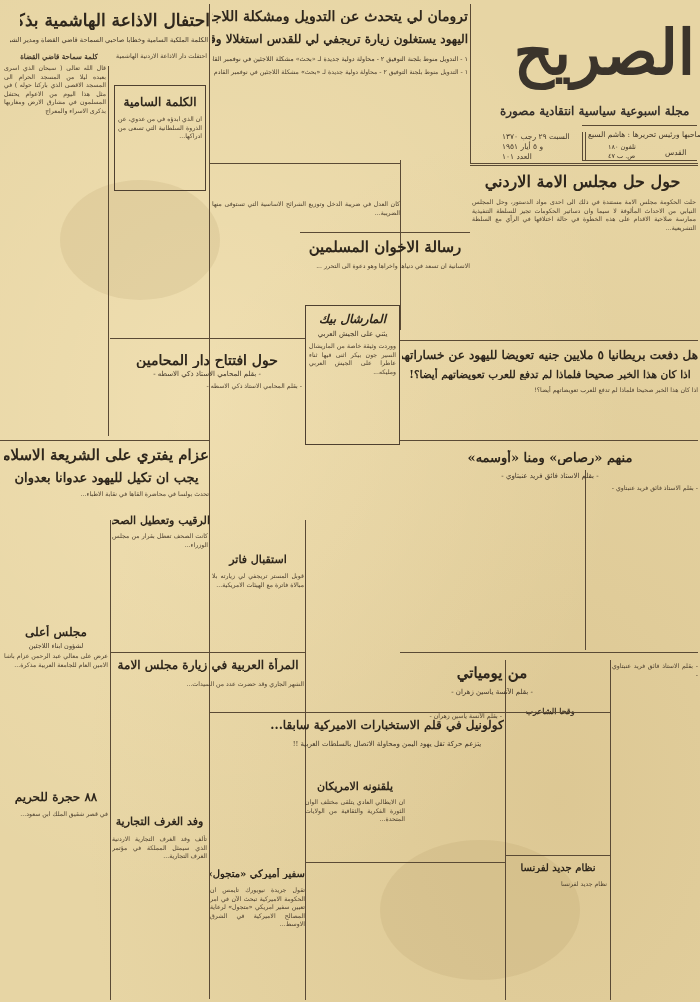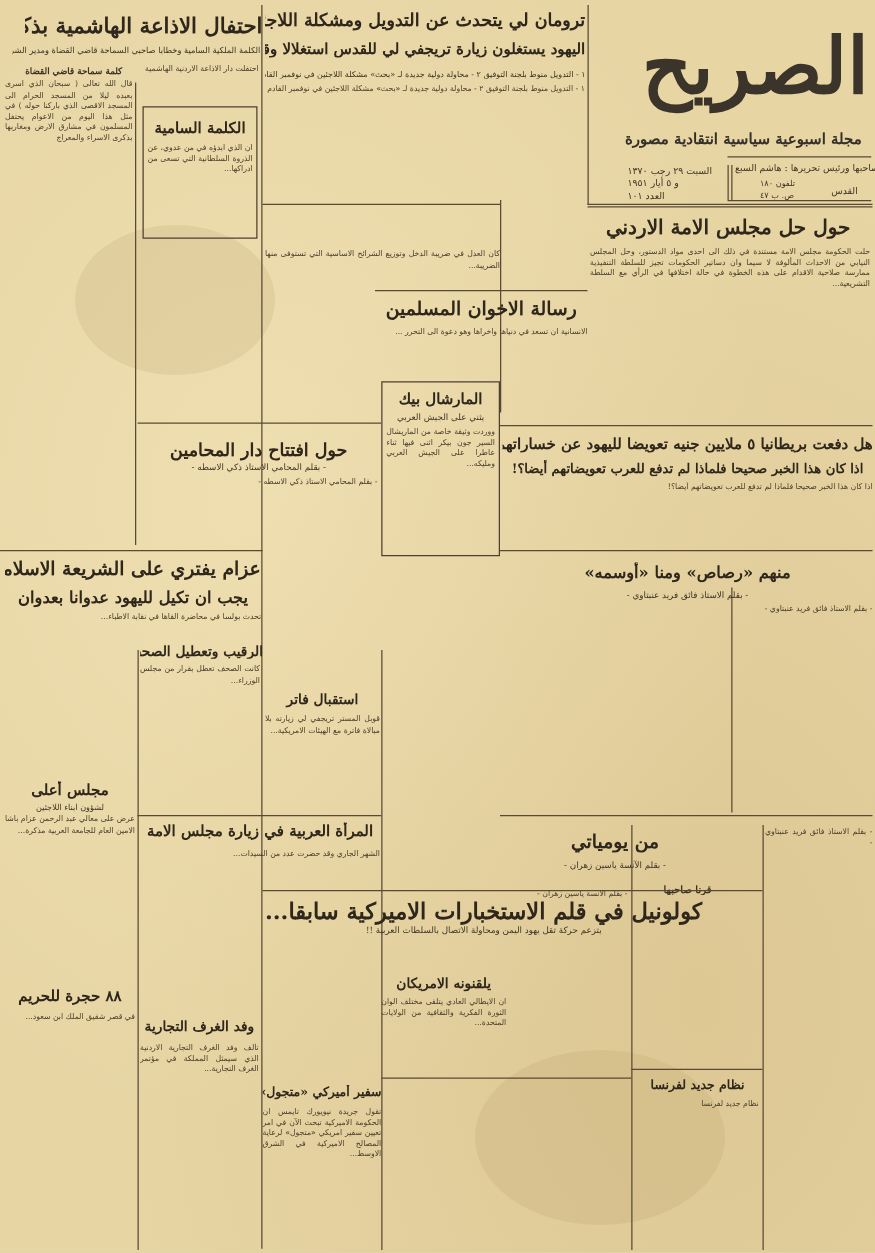--- a/index.html
+++ b/index.html
@@ -97,21 +97,21 @@
   <div class="text" style="left:472px;top:198px;width:224px;height:128px;">حلت الحكومة مجلس الامة مستندة في ذلك الى احدى مواد الدستور، وحل المجلس النيابي من الاحداث المألوفة لا سيما وان دساتير الحكومات تجيز للسلطة التنفيذية ممارسة صلاحية الاقدام على هذه الخطوة في حالة اختلافها في الرأي مع السلطة التشريعية...</div>
 
   <div class="rule-h" style="left:210px;top:163px;width:190px;"></div>
   <div class="text" style="left:212px;top:200px;width:188px;height:100px;">كان العدل في ضريبة الدخل وتوزيع الشرائح الاساسية التي تستوفى منها الضريبة...</div>
 
   <div class="rule-h" style="left:300px;top:232px;width:170px;"></div>
   <div class="head" style="left:300px;top:238px;width:170px;font-size:15px;">رسالة الاخوان المسلمين</div>
   <div class="text" style="left:300px;top:262px;width:170px;height:45px;">الانسانية ان تسعد في دنياها واخراها وهو دعوة الى التحرر ...</div>
 
   <div class="box" style="left:305px;top:305px;width:95px;height:140px;"></div>
-  <div class="head" style="left:308px;top:312px;width:89px;font-size:12px;">المارشال بيك</div>
+  <div class="head" style="left:308px;top:312px;width:89px;font-size:12px;font-style:italic;">المارشال بيك</div>
   <div class="sub" style="left:308px;top:330px;width:89px;font-size:7px;">يثني على الجيش العربي</div>
   <div class="text" style="left:309px;top:342px;width:87px;height:98px;">ووردت وثيقة خاصة من الماريشال السير جون بيكر اثنى فيها ثناء عاطرا على الجيش العربي ومليكه...</div>
 
   <div class="rule-h" style="left:400px;top:340px;width:298px;"></div>
   <div class="head" style="left:402px;top:348px;width:296px;font-size:12px;">هل دفعت بريطانيا ٥ ملايين جنيه تعويضا لليهود عن خساراتهم؟</div>
   <div class="head" style="left:402px;top:368px;width:296px;font-size:10.5px;">اذا كان هذا الخبر صحيحا فلماذا لم تدفع للعرب تعويضاتهم أيضا؟!</div>
   <div class="text" style="left:402px;top:386px;width:296px;height:45px;">اذا كان هذا الخبر صحيحا فلماذا لم تدفع للعرب تعويضاتهم أيضا؟!</div>
 
   <div class="rule-h" style="left:110px;top:338px;width:195px;"></div>
   <div class="head" style="left:112px;top:352px;width:190px;font-size:14px;">حول افتتاح دار المحامين</div>
@@ -138,24 +138,24 @@
   <div class="sub" style="left:4px;top:642px;width:104px;font-size:6.5px;">لشؤون ابناء اللاجئين</div>
   <div class="text" style="left:4px;top:652px;width:104px;height:120px;">عرض على معالي عبد الرحمن عزام باشا الامين العام للجامعة العربية مذكرة...</div>
 
   <div class="rule-h" style="left:110px;top:652px;width:195px;"></div>
   <div class="head" style="left:112px;top:658px;width:192px;font-size:12px;">المرأة العربية في زيارة مجلس الامة</div>
   <div class="text" style="left:112px;top:680px;width:192px;height:32px;">الشهر الجاري وقد حضرت عدد من السيدات...</div>
 
   <div class="rule-h" style="left:400px;top:652px;width:298px;"></div>
   <div class="head" style="left:402px;top:664px;width:180px;font-size:15px;">من يومياتي</div>
   <div class="sub" style="left:402px;top:688px;width:180px;font-size:7px;">- بقلم الآنسة ياسين زهران -</div>
-  <div class="sub" style="left:500px;top:706px;width:100px;font-size:8px;font-weight:bold;">قرنا صاحبها</div>
+  <div class="sub" style="left:500px;top:706px;width:100px;font-size:8px;font-weight:bold;">وقحا الشاعرب</div>
 
   <div class="rule-h" style="left:210px;top:712px;width:400px;"></div>
-  <div class="head" style="left:212px;top:718px;width:350px;font-size:18px;">كولونيل في قلم الاستخبارات الاميركية سابقا...</div>
+  <div class="head" style="left:212px;top:718px;width:350px;font-size:12px;">كولونيل في قلم الاستخبارات الاميركية سابقا...</div>
   <div class="sub" style="left:212px;top:740px;width:350px;font-size:7px;">يتزعم حركة تقل يهود اليمن ومحاولة الاتصال بالسلطات العربية !!</div>
 
   <div class="head" style="left:305px;top:780px;width:100px;font-size:11px;">يلقنونه الامريكان</div>
   <div class="text" style="left:305px;top:798px;width:100px;height:80px;">ان الايطالي العادي يتلقى مختلف الوان الثورة الفكرية والثقافية من الولايات المتحدة...</div>
 
   <div class="head" style="left:4px;top:790px;width:104px;font-size:12px;">٨٨ حجرة للحريم</div>
   <div class="text" style="left:4px;top:810px;width:104px;height:185px;">في قصر شقيق الملك ابن سعود...</div>
 
   <div class="head" style="left:112px;top:815px;width:95px;font-size:11px;">وفد الغرف التجارية</div>
   <div class="text" style="left:112px;top:835px;width:95px;height:160px;">تألف وفد الغرف التجارية الاردنية الذي سيمثل المملكة في مؤتمر الغرف التجارية...</div>

